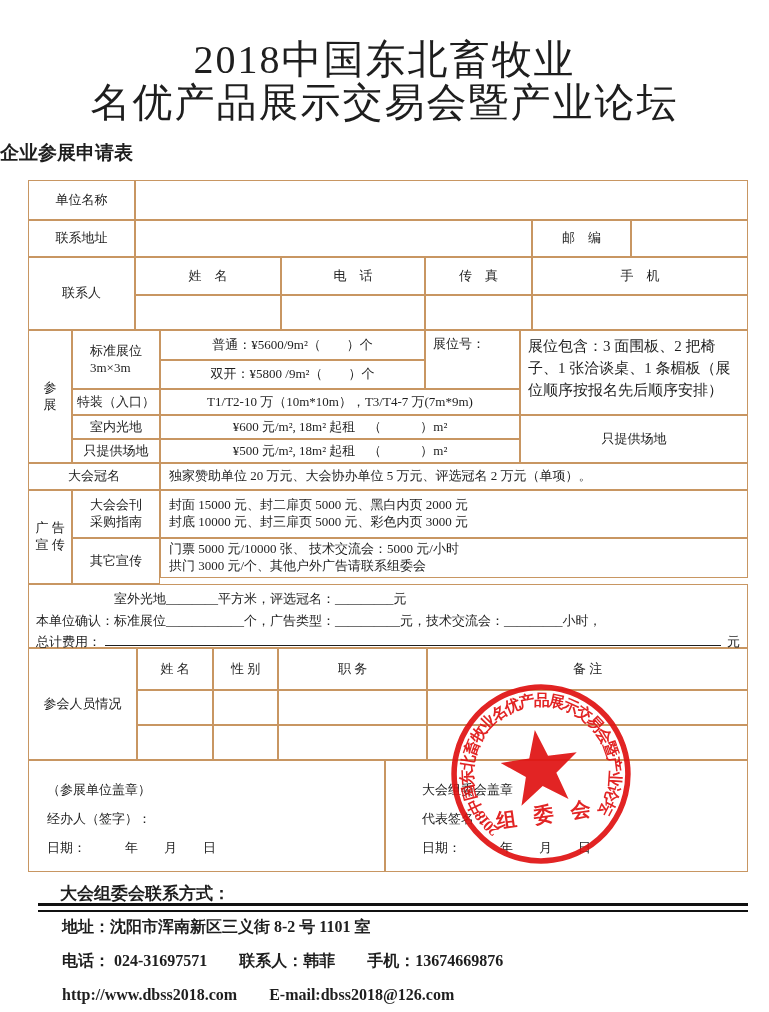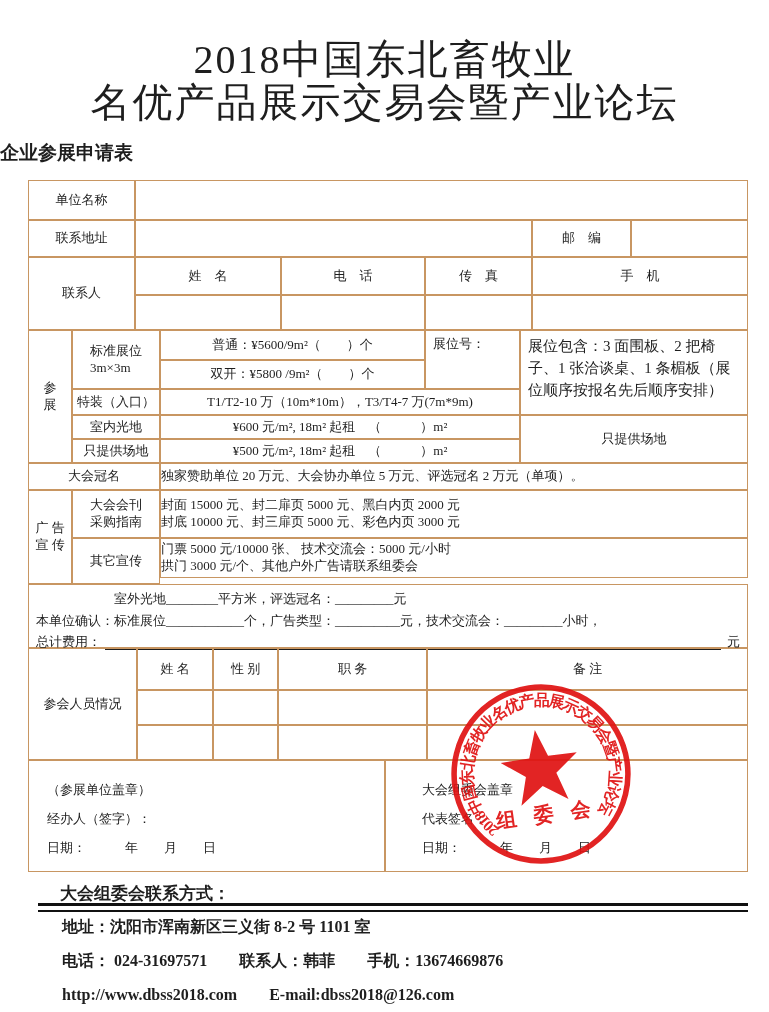--- a/index.html
+++ b/index.html
@@ -5,28 +5,28 @@
   html,body{margin:0;padding:0;background:#fff;}
   .page{position:relative;width:769px;height:1012px;background:#fff;overflow:hidden;
         font-family:"Liberation Serif","DejaVu Serif",serif;color:#1e1e1e;}
   .title{position:absolute;left:0;top:38px;width:769px;text-align:center;
          font-size:40px;line-height:43px;letter-spacing:2px;font-weight:400;}
   .subtitle{position:absolute;left:0;top:140px;width:769px;
             font-size:19px;font-weight:bold;}
   .tbl{position:absolute;left:28px;top:180px;width:720px;height:692px;}
   .cell{position:absolute;box-sizing:border-box;border:1px solid #c89662;
         display:flex;align-items:center;justify-content:center;font-size:13px;line-height:1.3;}
-  .left{justify-content:flex-start;padding-left:0;}
+  .left{justify-content:flex-start;padding-left:8px;}
   .topleft{justify-content:flex-start;align-items:flex-start;padding:5px 0 0 7px;}
   .pre{white-space:pre-line;}
   .vlabel{flex-direction:column;justify-content:space-around;padding:10px 0;}
   .small{font-size:13px;}
   .blk{display:block;padding:3px 7px;}
   .blk .ln{white-space:pre-wrap;line-height:21.5px;}
-  .total-row{display:flex;align-items:flex-end;line-height:21.5px;}
+  .total-row{display:flex;align-items:flex-start;line-height:21.5px;}
   .uline{flex:1;border-bottom:1.5px solid #1e1e1e;margin:0 6px 3px 4px;height:14px;}
   .signcell{flex-direction:column;align-items:flex-start;justify-content:flex-end;
             padding-bottom:9px;line-height:29px;}
   .stamp{position:absolute;left:446px;top:679px;width:190px;height:190px;
          transform:rotate(-8deg);opacity:0.92;pointer-events:none;}
   .footer-heading{position:absolute;left:60px;top:882px;font-size:17px;font-weight:bold;}
   .footer-rule{position:absolute;left:38px;top:903px;width:710px;height:4px;
                border-top:3.5px solid #111;border-bottom:2px solid #111;}
   .fline{position:absolute;left:62px;font-size:16px;font-weight:bold;white-space:pre-wrap;}
   .f1{top:917px;} .f2{top:951px;} .f3{top:985px;font-weight:bold;}

